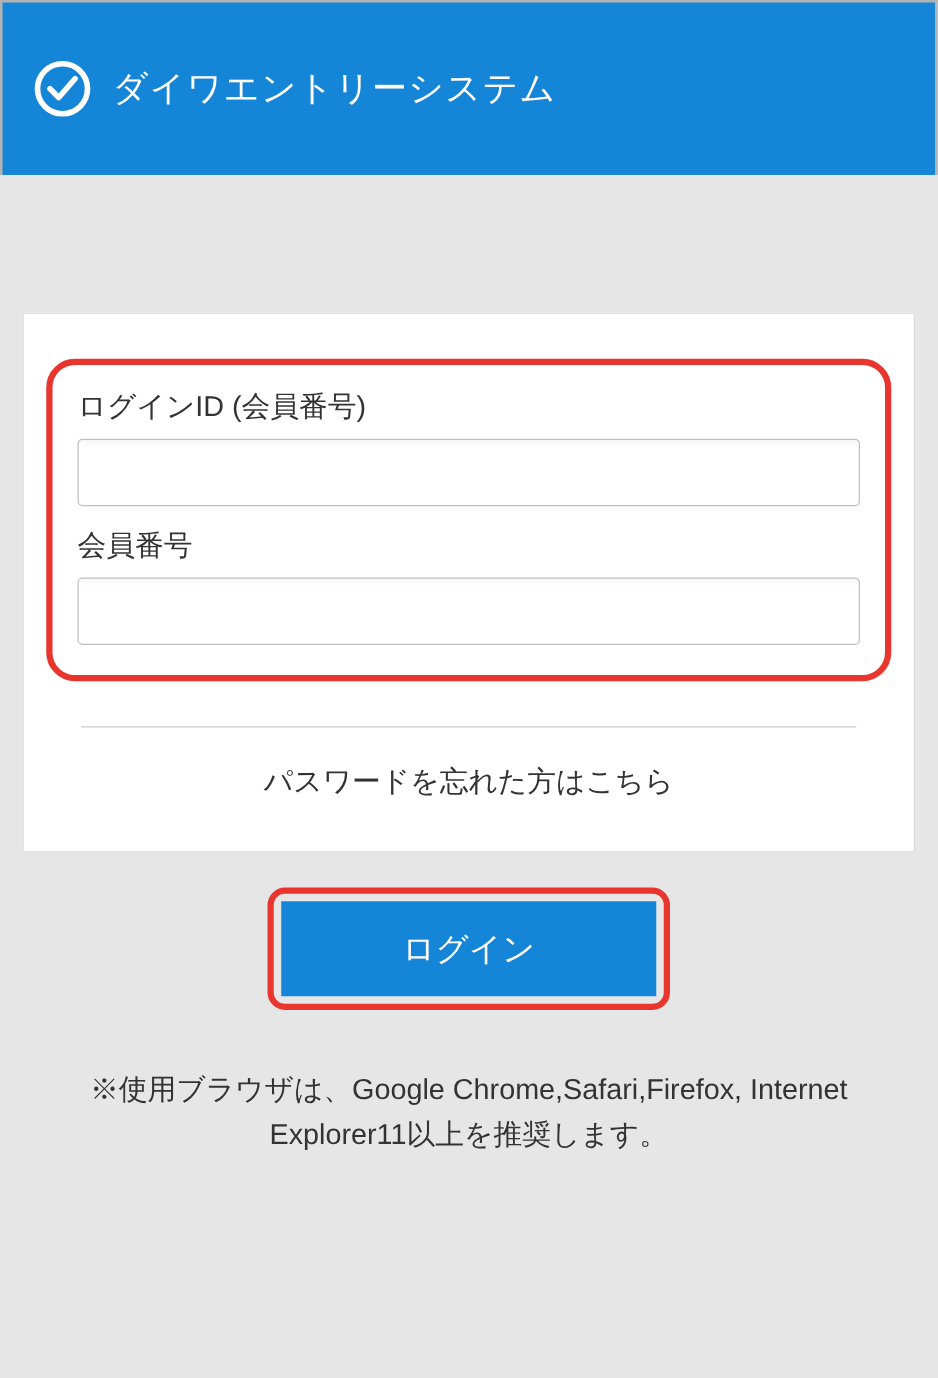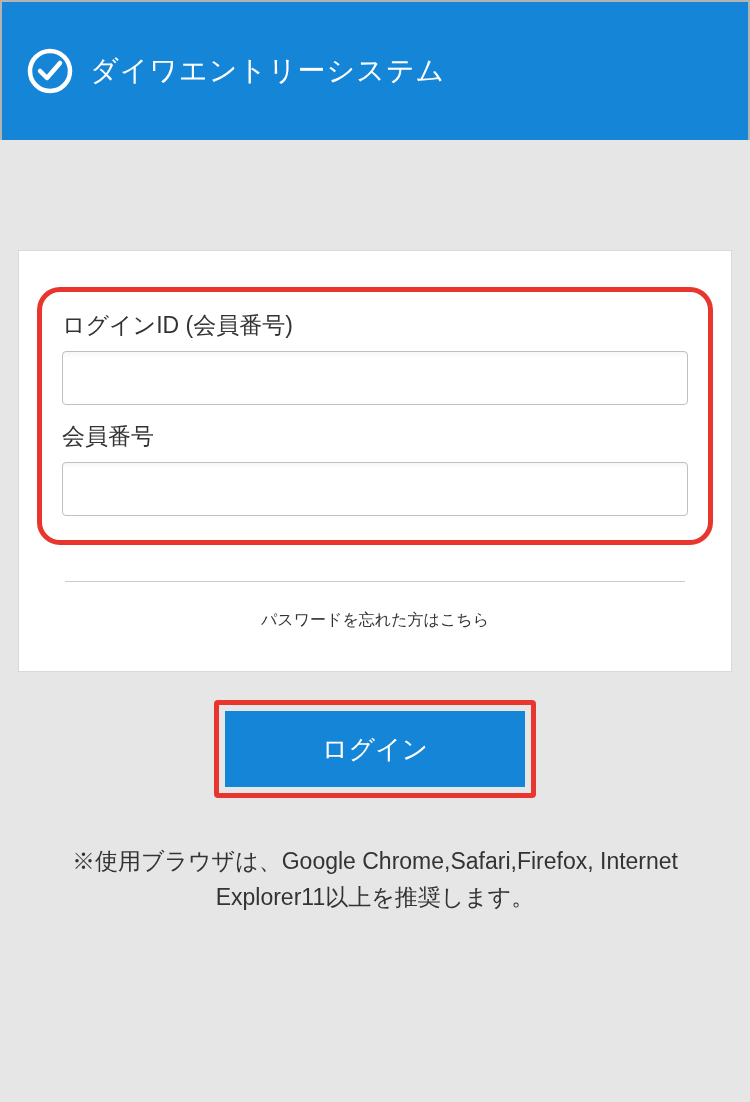--- a/index.html
+++ b/index.html
@@ -66,33 +66,33 @@
       font-size: 20px;
       padding: 0 10px;
     }
     .divider {
       height: 1px;
       background: #cccccc;
       margin: 36px 28px 28px 28px;
     }
     .forgot-link {
       text-align: center;
-      font-size: 16px;
+      font-size: 23px;
       color: #333;
       padding: 0 10px;
     }
     .button-wrap {
       display: flex;
       flex-direction: column;
       align-items: center;
       margin-top: 28px;
     }
     .btn-highlight {
       border: 5px solid #e8352e;
-      border-radius: 4px;
+      border-radius: 14px;
       padding: 6px;
       display: inline-block;
     }
     .btn {
       border: none;
       color: #ffffff;
       font-size: 26px;
       font-family: inherit;
       cursor: pointer;
       display: inline-flex;

